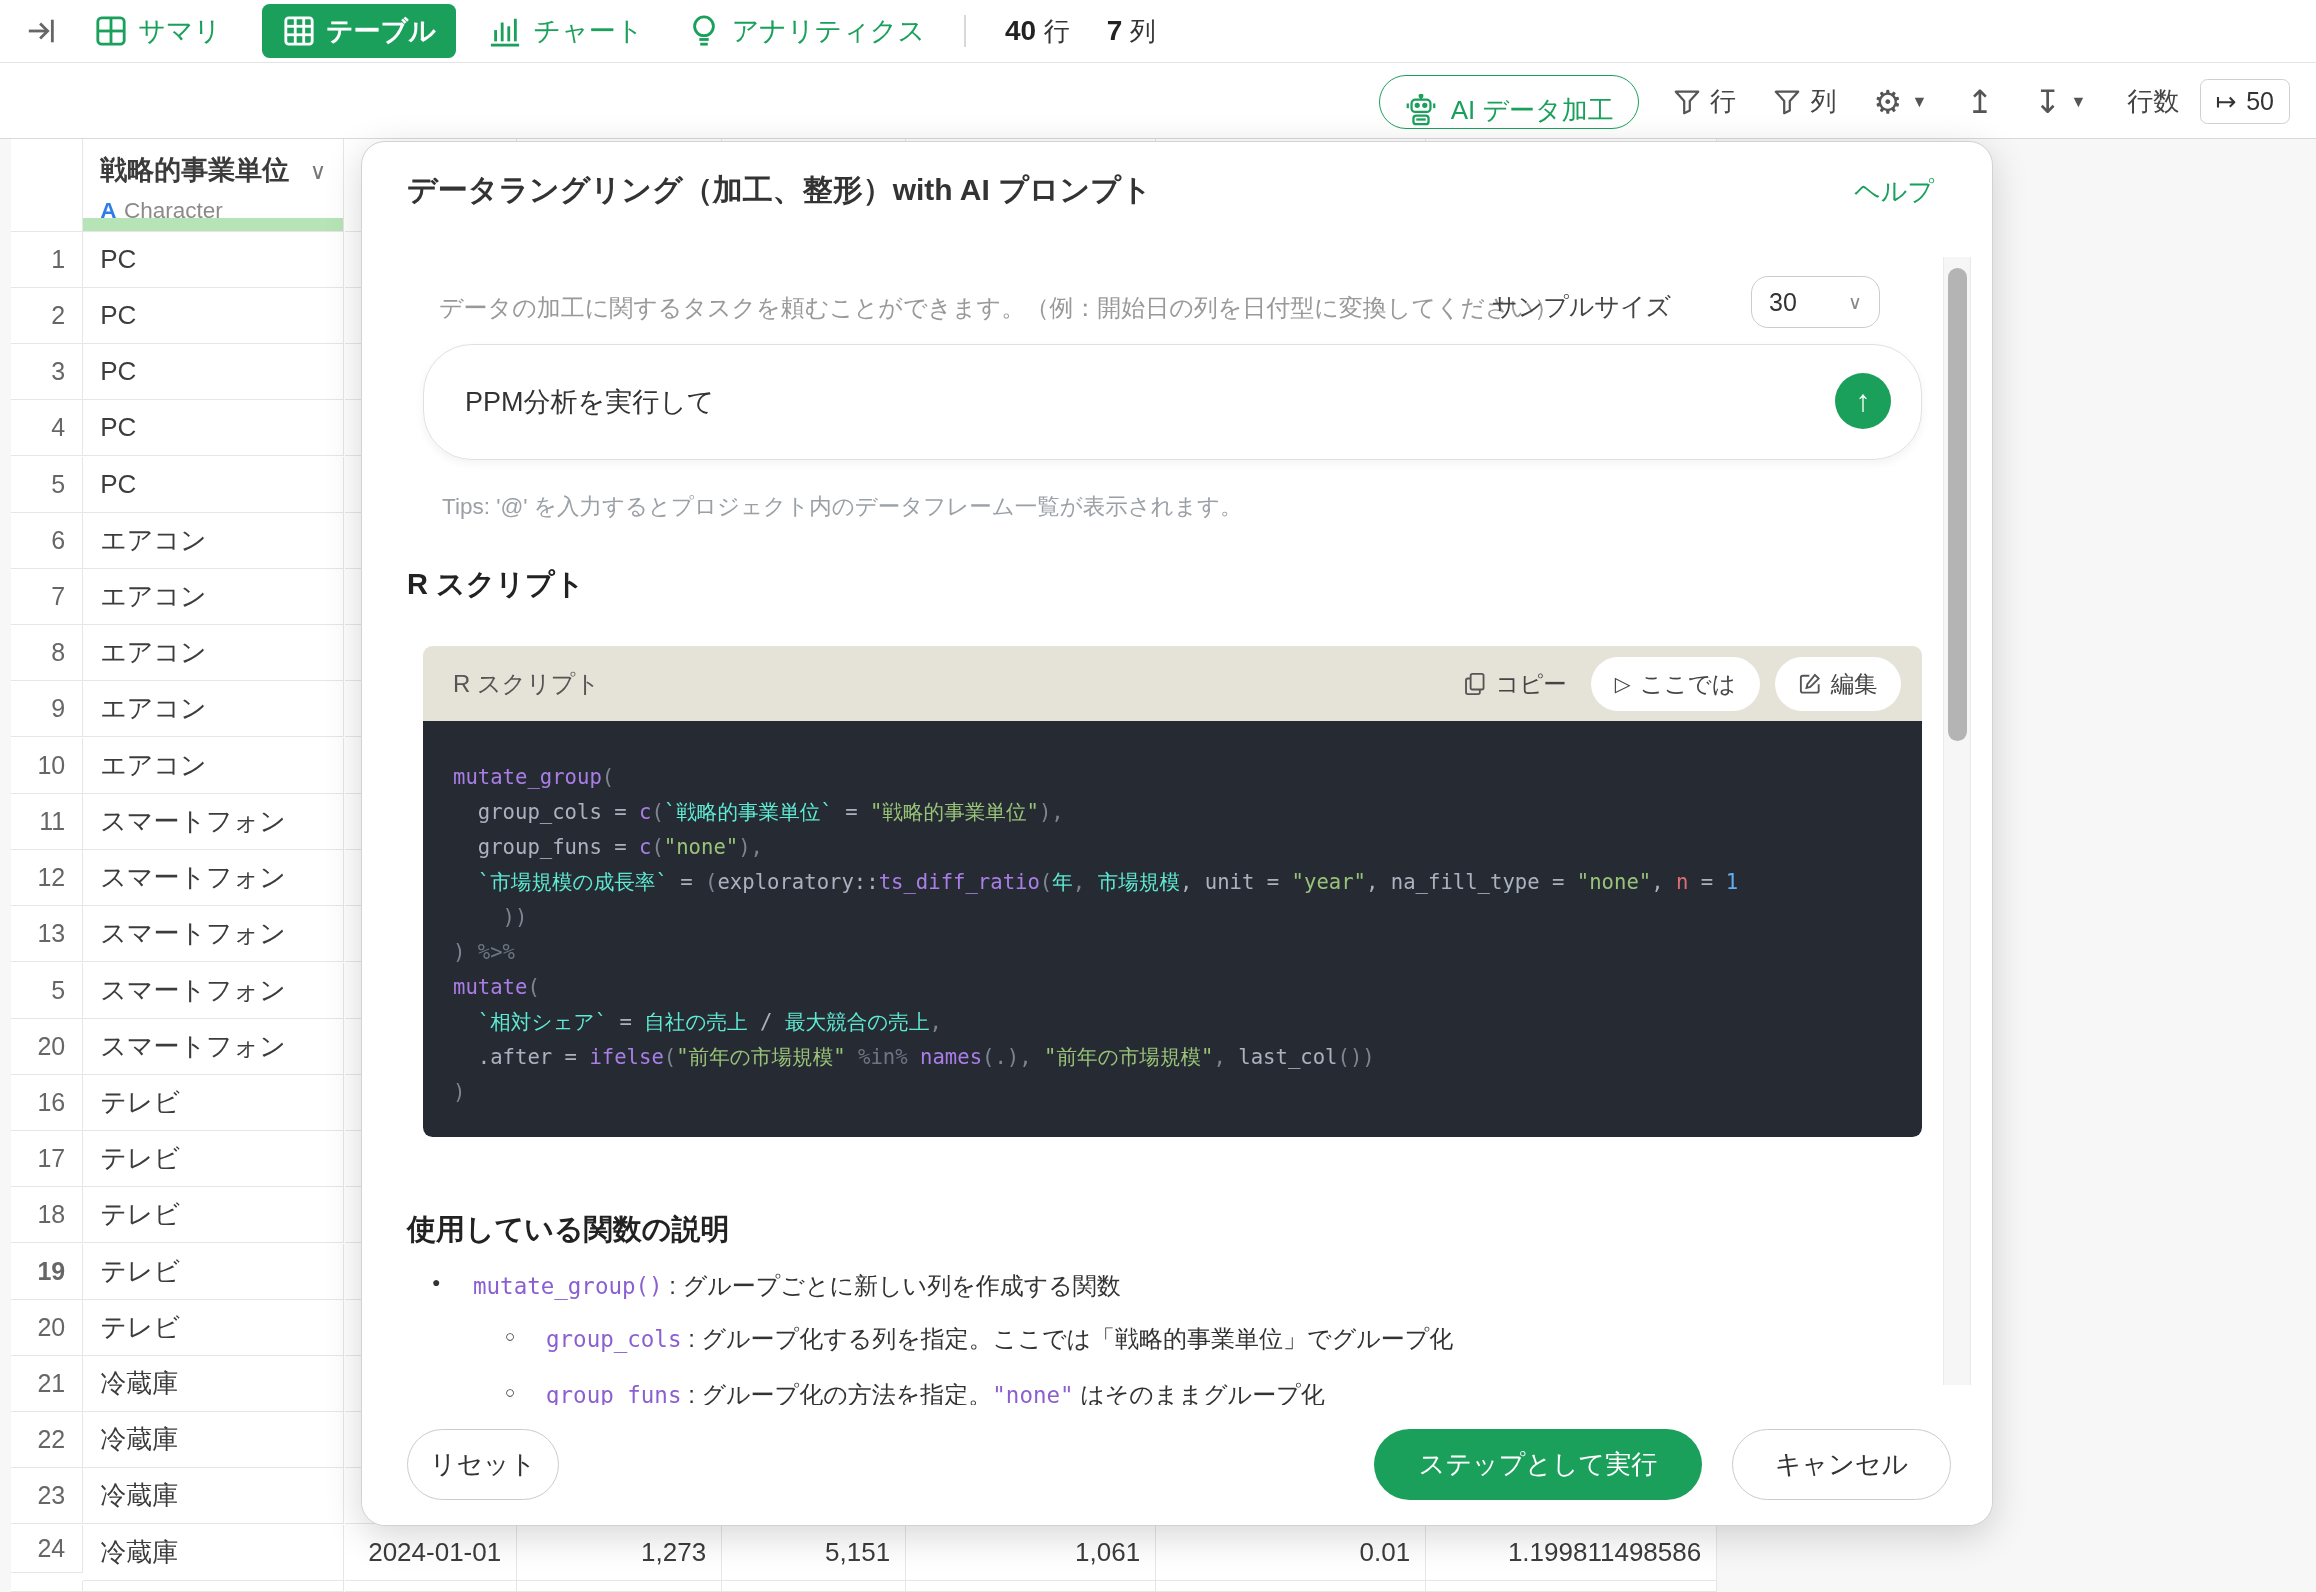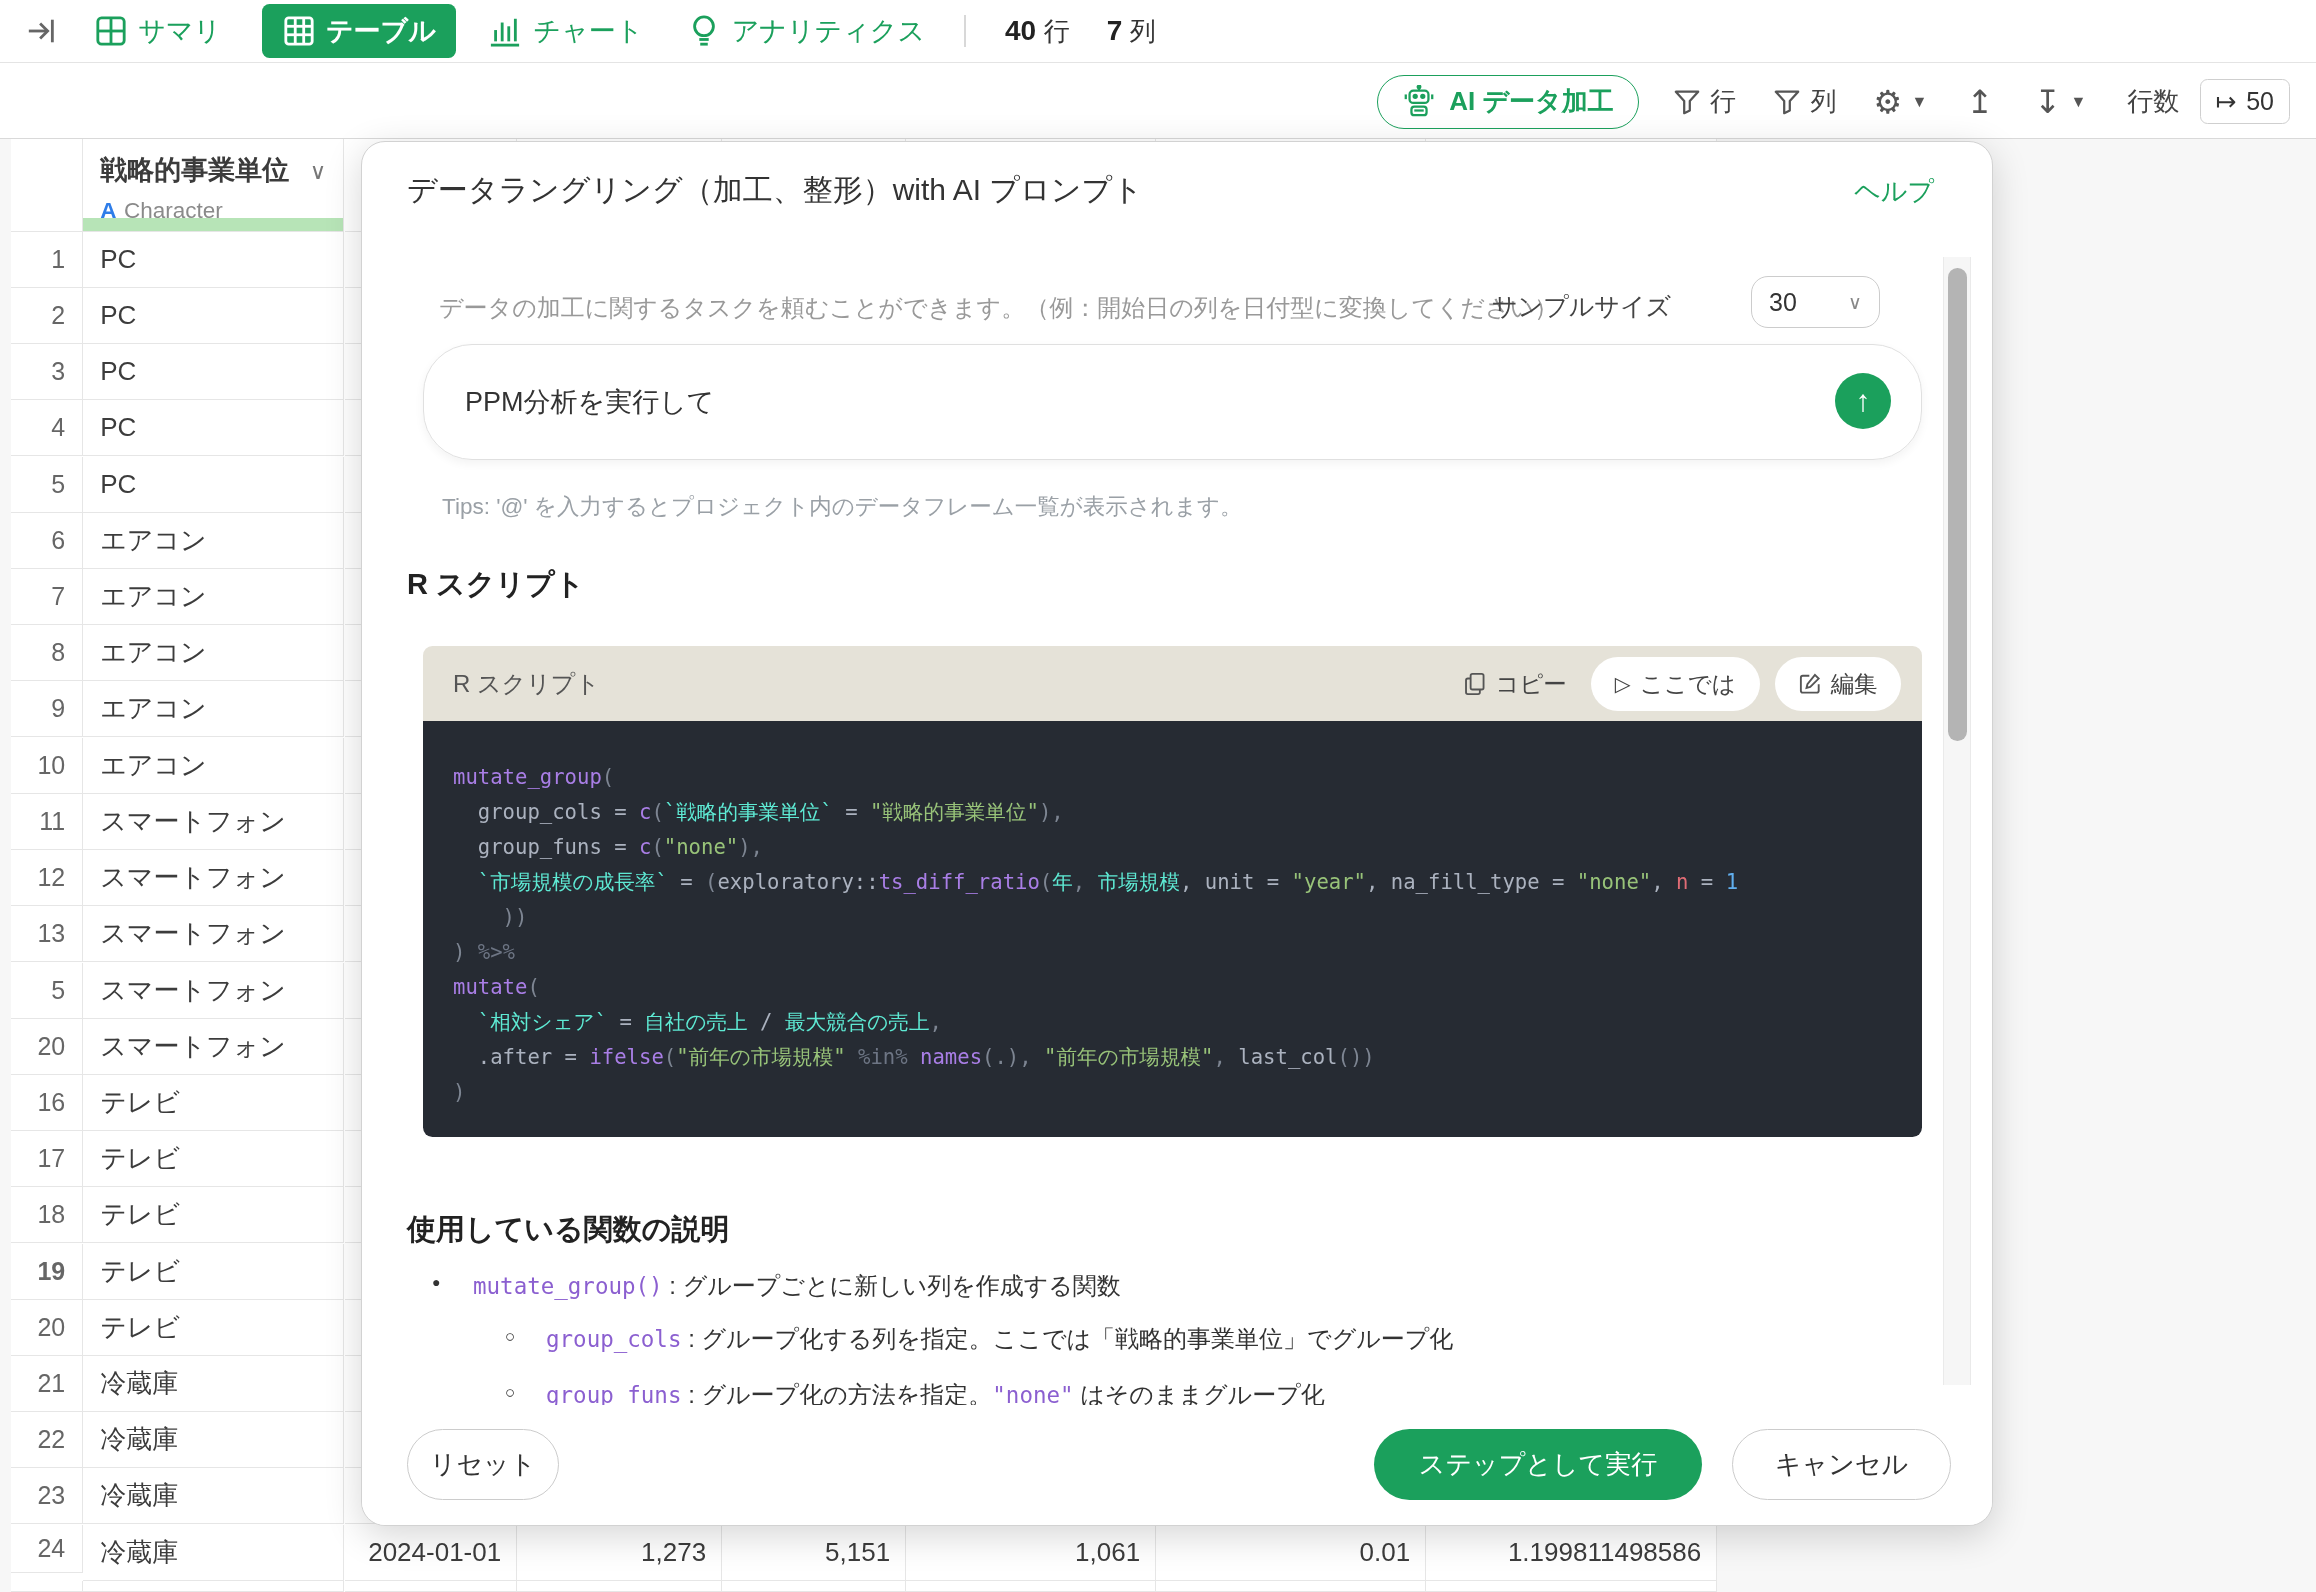--- a/index.html
+++ b/index.html
@@ -13,23 +13,23 @@
   .tab.selected { background:#1ba05c; color:#fff; border-radius:7.5px; padding:9.4px 20.6px; font-weight:bold; }
   .tab .ticon { display:inline-flex; }
   #collapse-btn { margin-left:26px; margin-right:37px; display:flex; }
   .tb-sep { width:1.9px; height:32px; background:#d8d8d8; margin:0 39px; }
   .stat-num { font-weight:bold; color:#222; font-size:28px; }
   .stat-unit { color:#333; font-size:26px; margin-left:7.5px; }
 
   #toolbar2 { position:absolute; left:0; top:65px; width:2316px; height:74px;
     background:#fff; border-bottom:1.9px solid #d9d9d9; display:flex; align-items:center;
     justify-content:flex-end; gap:0; }
-  .ai-pill { display:flex; align-items:center; gap:13px; border:1.9px solid #1ba05c;
+  .ai-pill { display:flex; align-items:flex-end; gap:13px; border:1.9px solid #1ba05c;
     border-radius:28px; height:54px; padding:0 24px; color:#1ba05c; font-size:26px;
-    font-weight:700; cursor:pointer; background:#fff; }
+    font-weight:400; cursor:pointer; background:#fff; }
   .act { display:flex; align-items:center; gap:9.4px; color:#444; font-size:26px; cursor:pointer; }
   .icon28 { width:28px; height:28px; }
   .caret { font-size:16px; color:#555; }
   .limit-box { display:flex; align-items:center; gap:9.4px; border:1.9px solid #cfcfcf;
     border-radius:7.5px; height:45px; padding:0 15px; color:#333; font-size:25px; }
 
   
   #table-area { position:absolute; left:0; top:139px; width:2316px; height:1454px; background:#f7f7f7; }
   #grid { position:absolute; left:11.2px; top:0; background:#fff; }
   .cell { position:absolute; border-right:0.9px solid #e6e6e6; border-bottom:0.9px solid #e6e6e6;
@@ -42,21 +42,21 @@
   #type-name { color:#8a8a8a; font-size:22.5px; margin-left:7.5px; }
   #hdr-chevron { color:#777; font-size:22.5px; margin-left:20.6px; }
   #green-bar { position:absolute; background:#b7e4b7; }
 
   
   #modal { position:absolute; left:361px; top:141px; width:1632px; height:1385px;
     background:#fff; border:0.9px solid #d2d2d2; border-radius:24px;
     box-shadow:0 9.4px 37px rgba(0,0,0,.16); z-index:10; }
   #modal-clip { position:absolute; left:0; top:0; width:100%; height:1265px;
     overflow:hidden; border-radius:24px 24px 0 0; }
-  #modal-title { position:absolute; left:45px; top:28px; font-size:30px; font-weight:normal; color:#333; }
+  #modal-title { position:absolute; left:45px; top:28px; font-size:30px; font-weight:bold; color:#333; }
   #help-link { position:absolute; right:58px; top:32px; font-size:26px; color:#1ba05c; cursor:pointer; }
   #modal-desc { position:absolute; left:77px; top:150px; font-size:24px; color:#999; }
   #sample-label { position:absolute; left:1130px; top:148px; font-size:25px; color:#444; }
   #sample-select { position:absolute; left:1389px; top:134px; width:129px; height:52px;
     border:1.9px solid #ccc; border-radius:17px; display:flex; align-items:center;
     justify-content:space-between; padding:0 17px; font-size:25px; color:#333; cursor:pointer; }
   #prompt-box { position:absolute; left:61px; top:202px; width:1499px; height:116px;
     border:1.9px solid #e0e0e0; border-radius:49px; box-shadow:0 3.7px 9.4px rgba(0,0,0,.05); }
   #prompt-text { position:absolute; left:41px; top:39px; font-size:27px; color:#333; }
   #send-btn { position:absolute; right:30px; top:28px; width:56px; height:56px; border-radius:50%;

